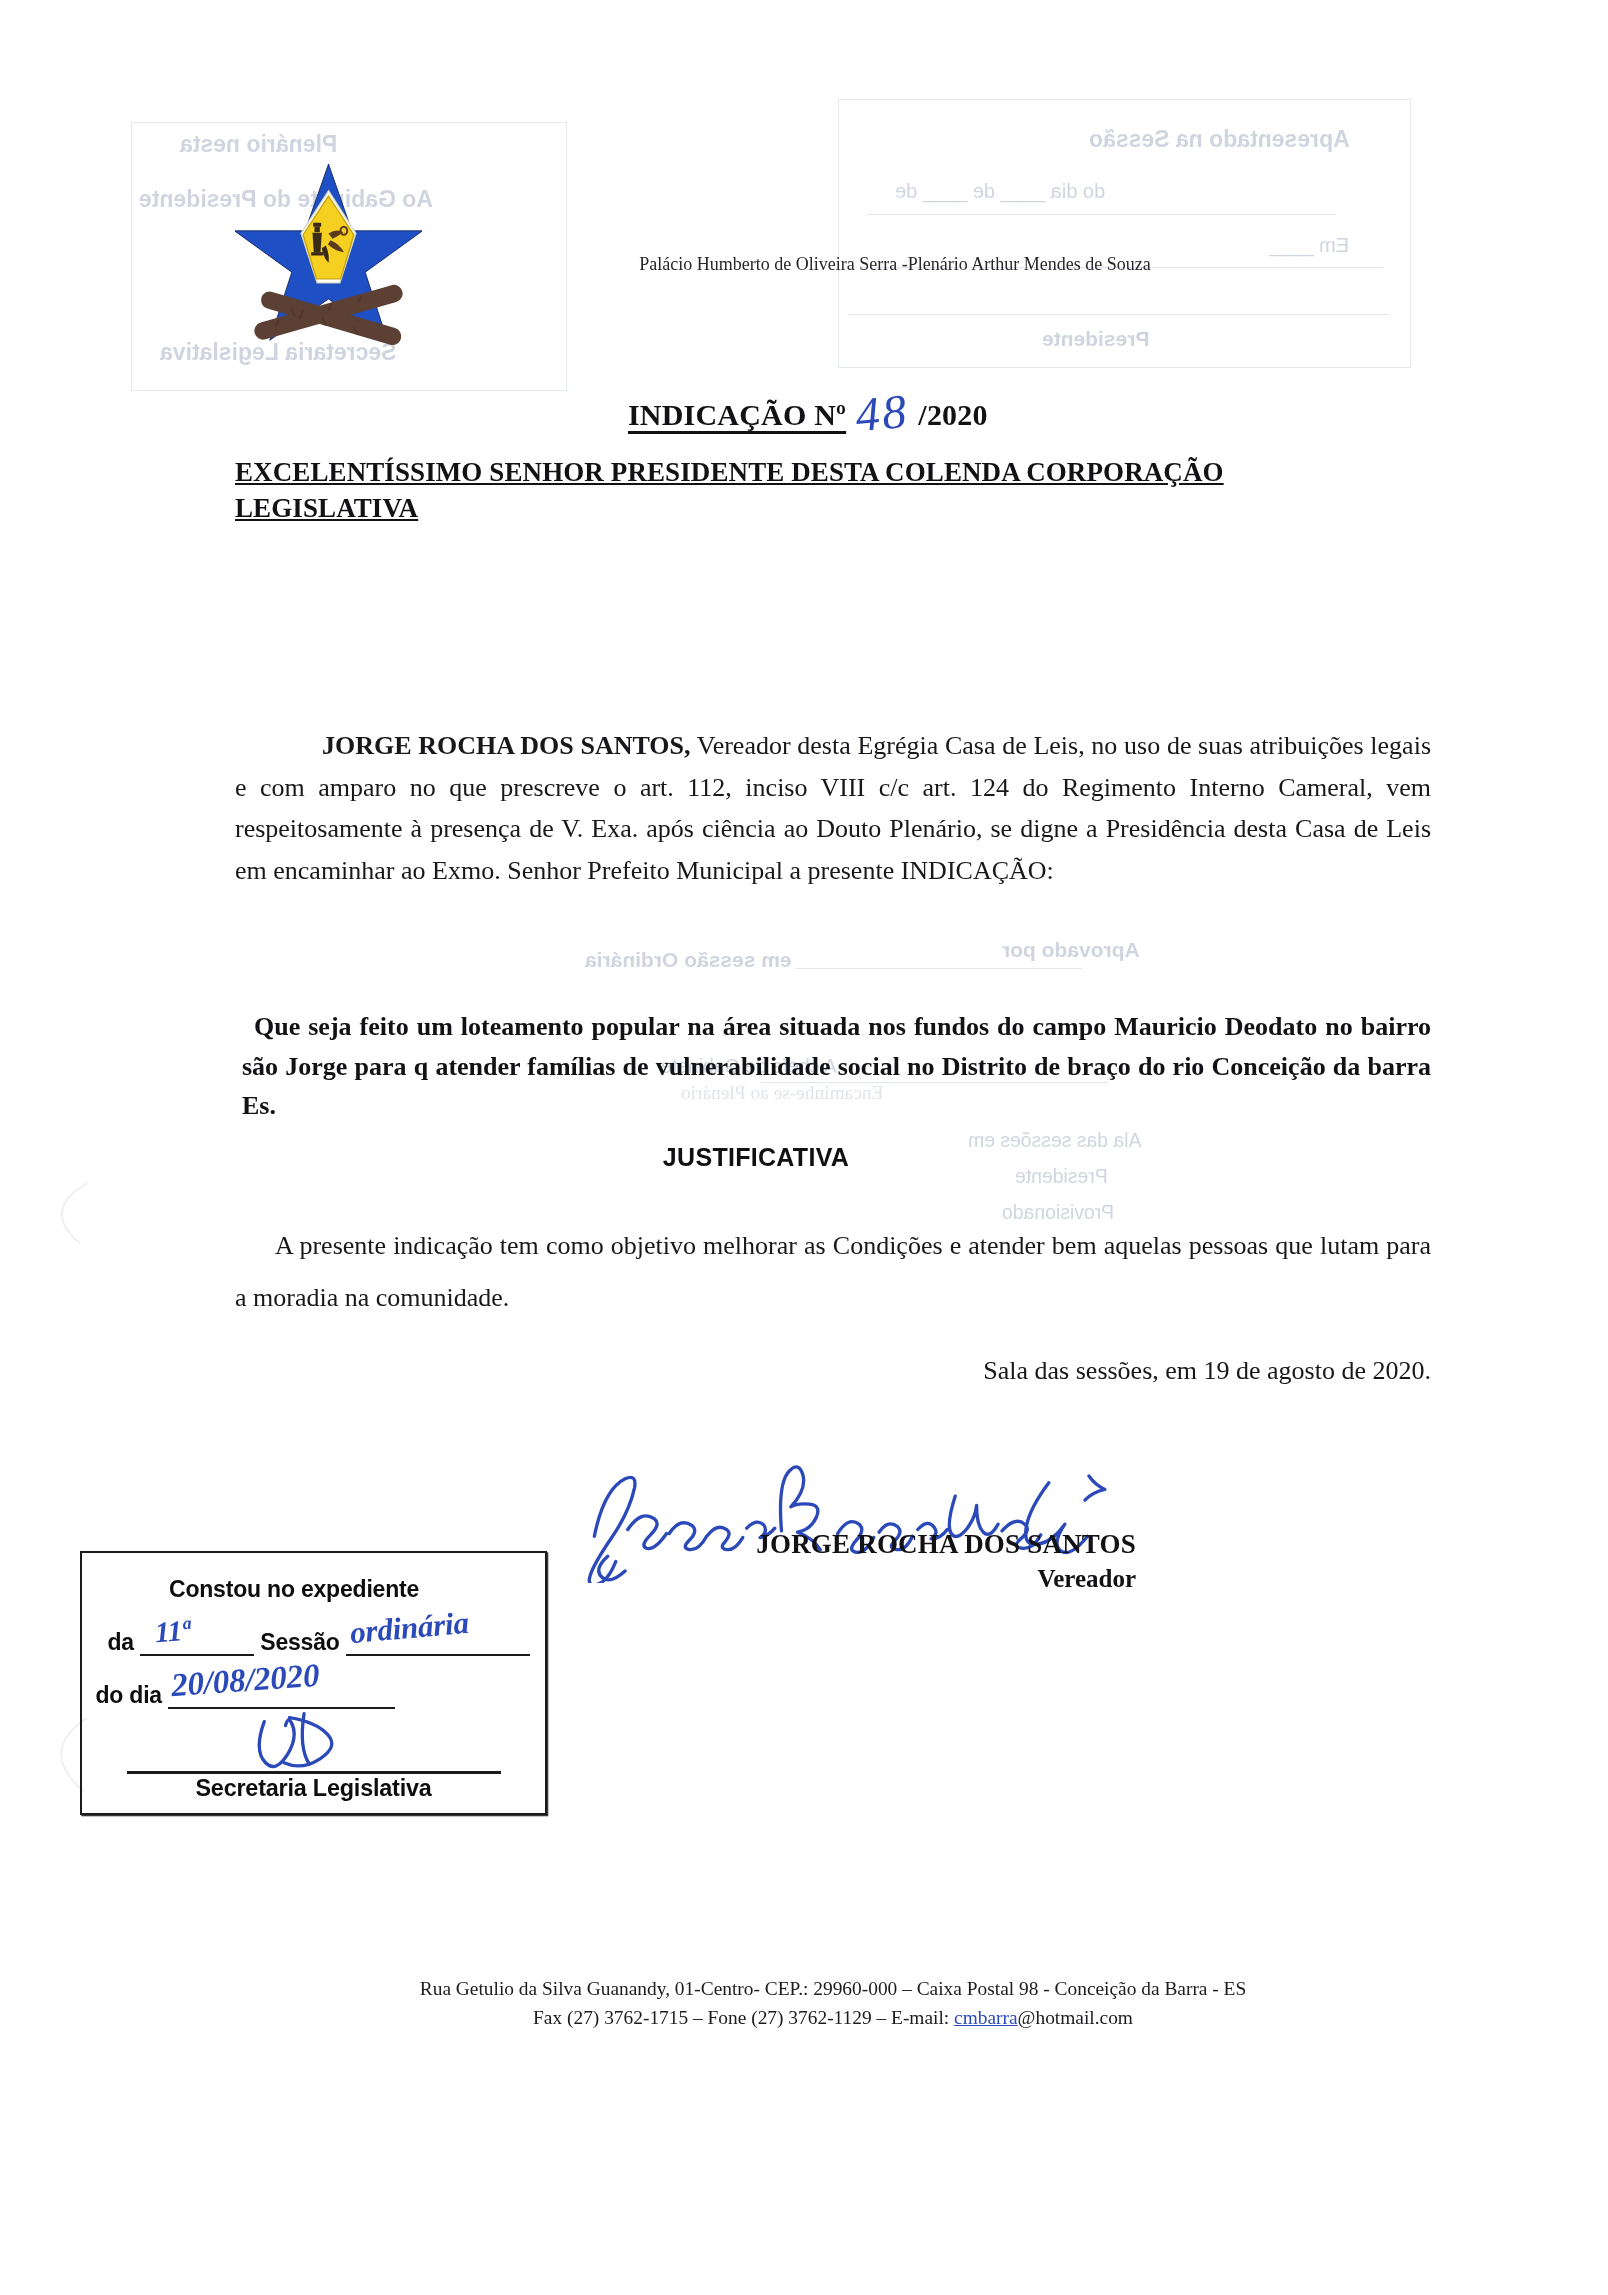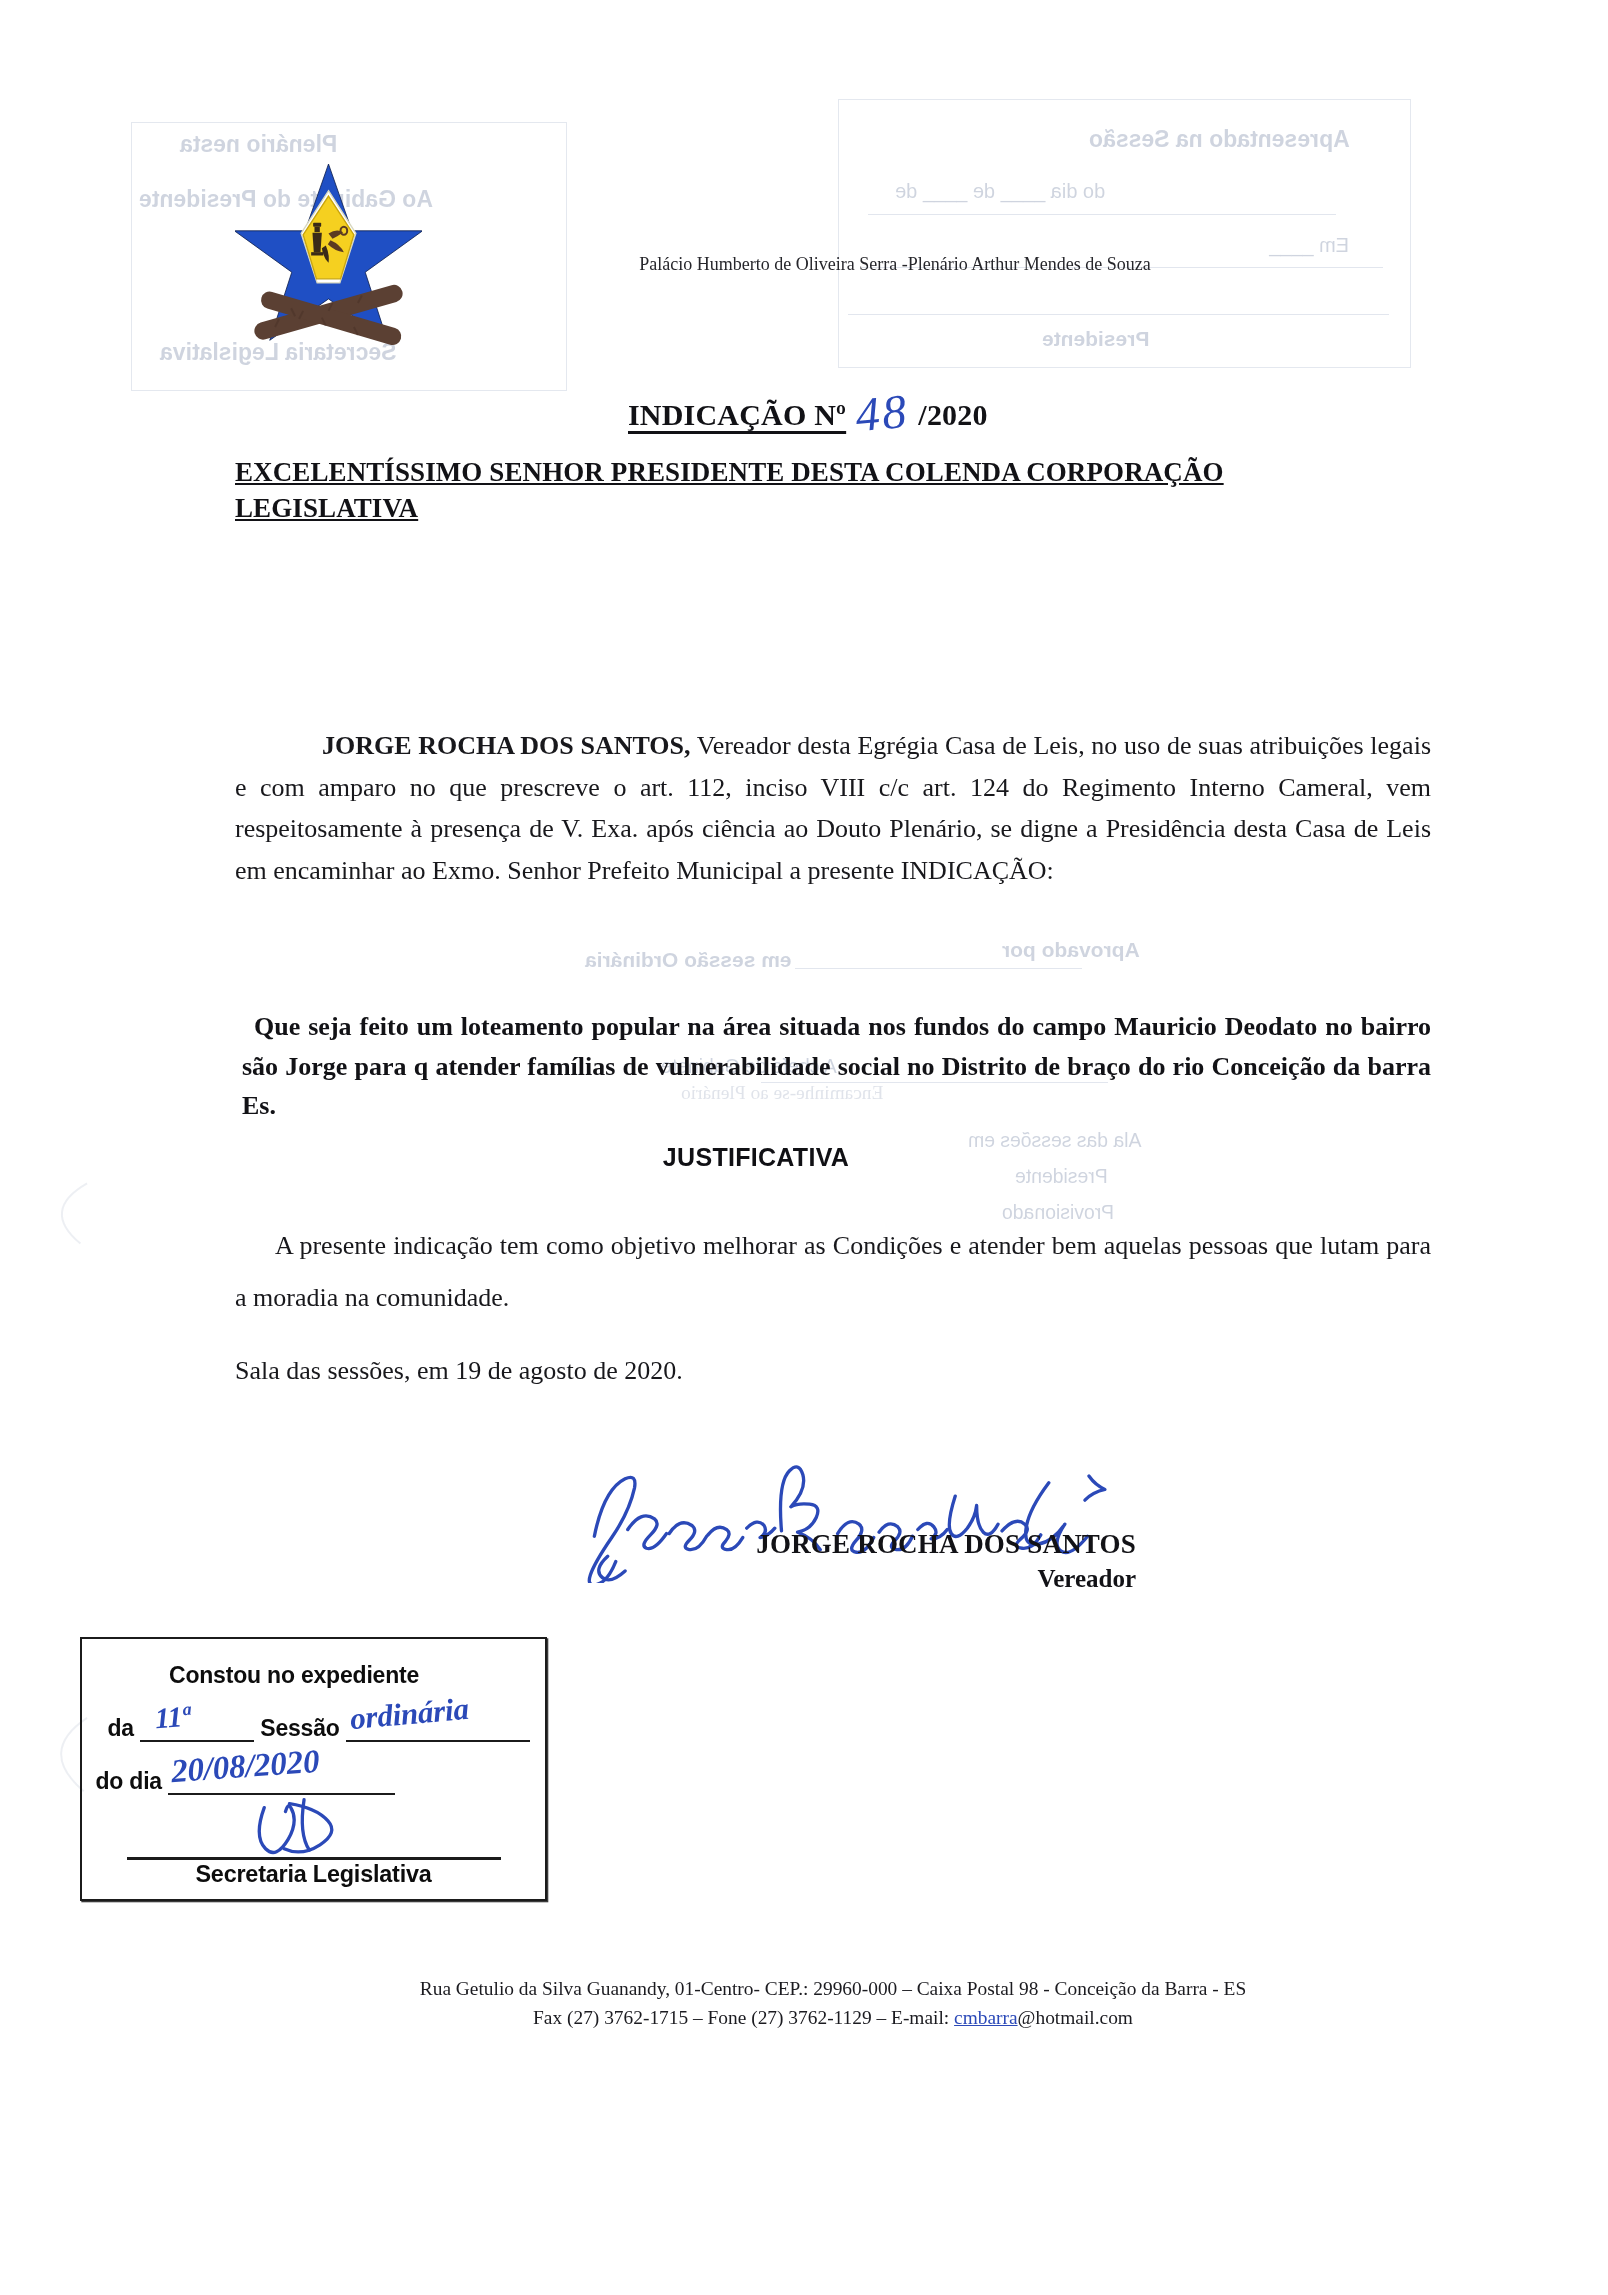--- a/index.html
+++ b/index.html
@@ -177,21 +177,21 @@
     color: #18181c;
     text-align: justify;
     text-indent: 40px;
   }
 
   #date-line {
     position: absolute;
     left: 235px;
     top: 1356px;
     width: 1196px;
-    text-align: left;
+    text-align: right;
     font-size: 26px;
     color: #18181c;
   }
 
   
   #sig-block {
     position: absolute;
     left: 468px;
     top: 1529px;
     width: 668px;
@@ -215,21 +215,21 @@
     top: 1456px;
     width: 548px;
     height: 127px;
     pointer-events: none;
   }
 
   
   #stamp {
     position: absolute;
     left: 80px;
-    top: 1637px;
+    top: 1551px;
     width: 463px;
     height: 260px;
     border: 2.7px solid #1b1b1b;
     box-shadow: 1.3px 1.3px 0 #3a3a3a;
   }
   .stamp-title {
     position: absolute;
     left: 87px;
     top: 23px;
     font-family: "Liberation Sans", sans-serif;

